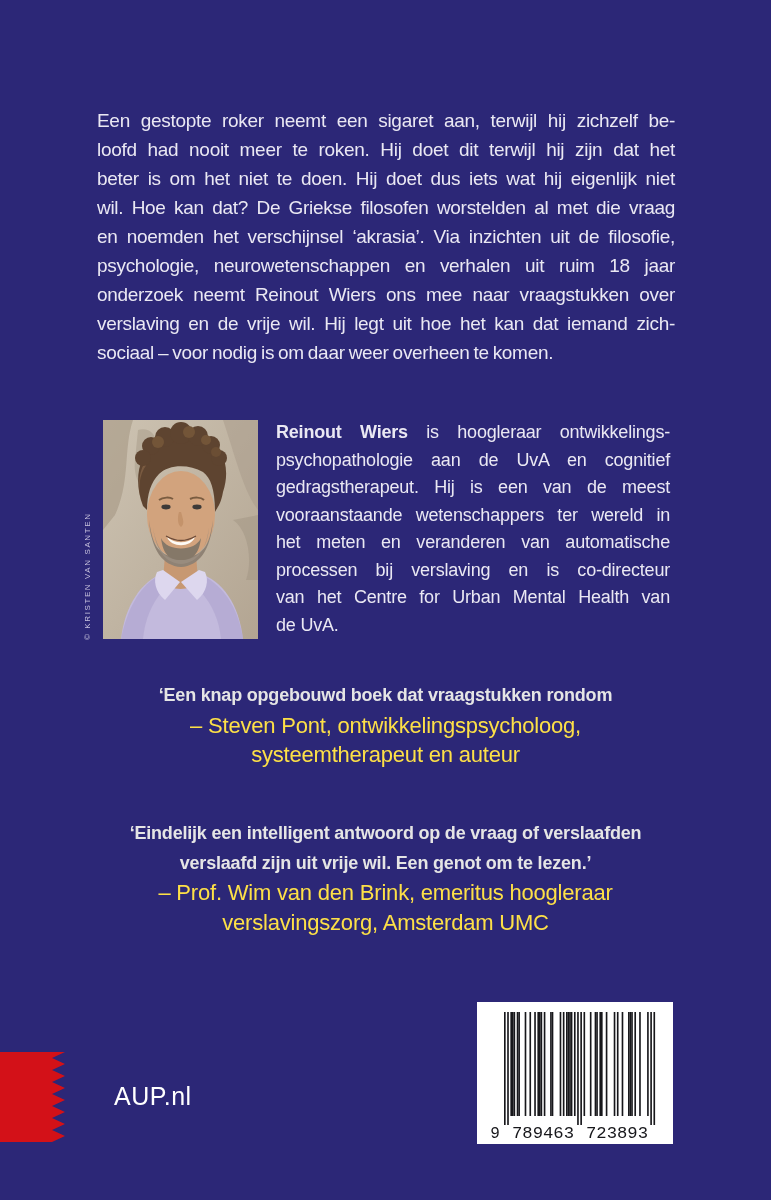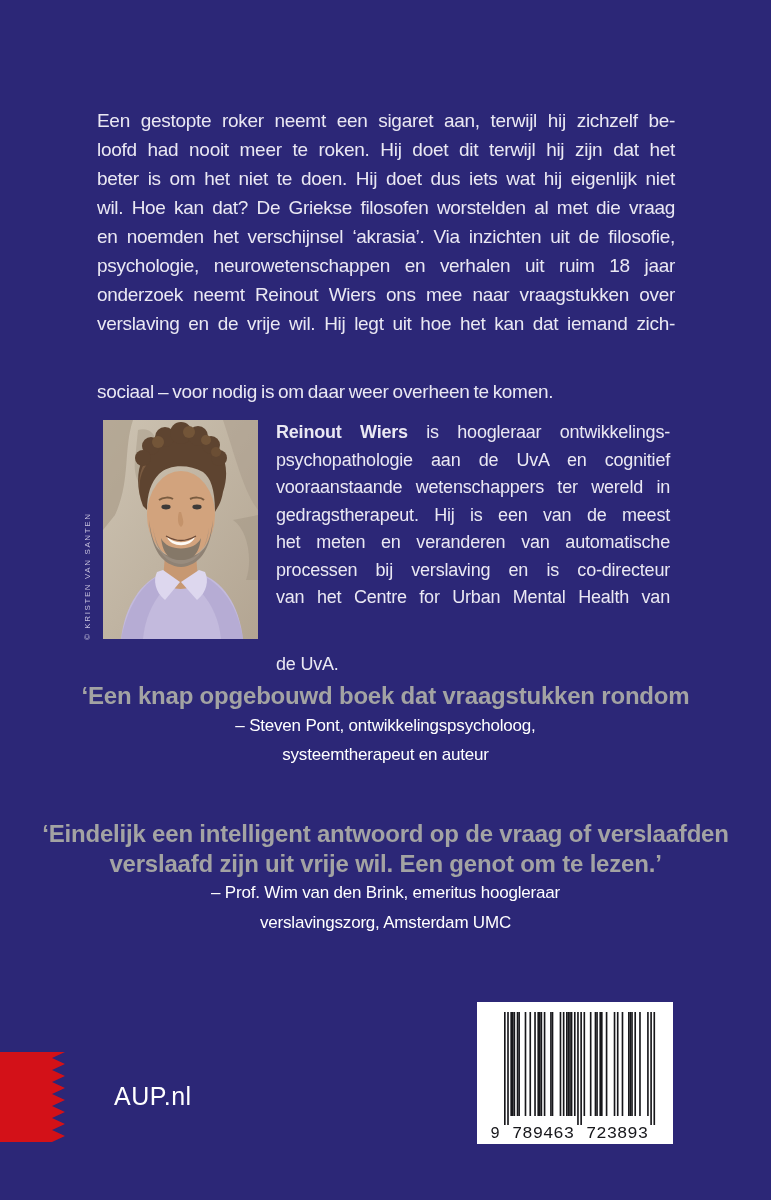--- a/index.html
+++ b/index.html
@@ -9,42 +9,42 @@
     font-family:"Liberation Sans", sans-serif;
     color:#eae8f3;
   }
   
   .blurb{
     position:absolute;left:97px;top:106px;width:578px;
     font-size:19px;line-height:29px;letter-spacing:-0.3px;word-spacing:-1px;
     color:#eae8f3;
   }
   .jline{display:block;text-align:justify;text-align-last:justify;white-space:normal;height:29px;}
-  .jline.last{text-align-last:left;margin-top:39px;}
+  .jline.last{text-align-last:left;}
   
   .photo-wrap{position:absolute;left:103px;top:420px;width:155px;height:219px;}
   .photo-wrap svg{display:block;}
   .credit{
     position:absolute;left:4px;top:549px;width:170px;height:12px;
     transform:rotate(-90deg);
     font-size:8px;letter-spacing:1.6px;color:#c6c1dd;
     text-align:left;white-space:nowrap;
   }
   .bio{
     position:absolute;left:276px;top:419px;width:394px;
     font-size:18px;line-height:27.5px;letter-spacing:-0.2px;
   }
   .bio .jline{height:27.5px;}
   .bio b{font-weight:bold;}
   
   .quote{position:absolute;left:0;width:771px;text-align:center;}
   .q1{top:681px;}
   .q2{top:819px;}
-  .qline{display:block;line-height:29.5px;white-space:nowrap;font-weight:bold;font-size:24px;letter-spacing:-0.2px;color:#a3a3a3;}
-  .aline{display:block;line-height:29.5px;white-space:nowrap;font-weight:normal;font-size:17px;letter-spacing:-0.2px;color:#ffffff;}
+  .qline{display:block;line-height:29.5px;white-space:nowrap;font-weight:bold;font-size:18px;letter-spacing:-0.2px;color:#e5e5e5;}
+  .aline{display:block;line-height:29.5px;white-space:nowrap;font-weight:normal;font-size:22px;letter-spacing:-0.2px;color:#fde047;}
   
   .ribbon{position:absolute;left:0;top:1052px;width:65px;height:90px;background:#d31118;
     clip-path:polygon(0 0,65px 0,52px 6px,65px 12px,52px 18px,65px 24px,52px 30px,65px 36px,52px 42px,65px 48px,52px 54px,65px 60px,52px 66px,65px 72px,52px 78px,65px 84px,52px 90px,0 90px);}
   .publisher{
     position:absolute;left:114px;top:1082px;
     font-size:25px;font-weight:normal;letter-spacing:0.5px;color:#ffffff;
   }
   .barcode-box{position:absolute;left:477px;top:1002px;width:196px;height:142px;}
   .barcode-box svg{display:block;}
 </style>
@@ -117,22 +117,22 @@
     <circle cx="55" cy="22" r="6" fill="#735538"></circle>
     <circle cx="86" cy="12" r="6" fill="#735538"></circle>
     <circle cx="103" cy="20" r="5" fill="#735538"></circle>
     <circle cx="113" cy="32" r="5" fill="#6b4e34"></circle>
   </svg>
 </div>
 
 <div class="bio">
   <span class="jline"><b>Reinout Wiers</b><span> is hoogleraar ontwikkelings-</span></span>
   <span class="jline">psychopathologie aan de UvA en cognitief</span>
+  <span class="jline">gedragstherapeut. Hij is een van de meest</span>
   <span class="jline">vooraanstaande wetenschappers ter wereld in</span>
-  <span class="jline">gedragstherapeut. Hij is een van de meest</span>
   <span class="jline">het meten en veranderen van automatische</span>
   <span class="jline">processen bij verslaving en is co-directeur</span>
   <span class="jline">van het Centre for Urban Mental Health van</span>
   <span class="jline last">de UvA.</span>
 </div>
 
 <div class="quote q1">
   <span class="qline">‘Een knap opgebouwd boek dat vraagstukken rondom</span>
   <span class="aline">– Steven Pont, ontwikkelingspsycholoog,</span>
   <span class="aline">systeemtherapeut en auteur</span>

